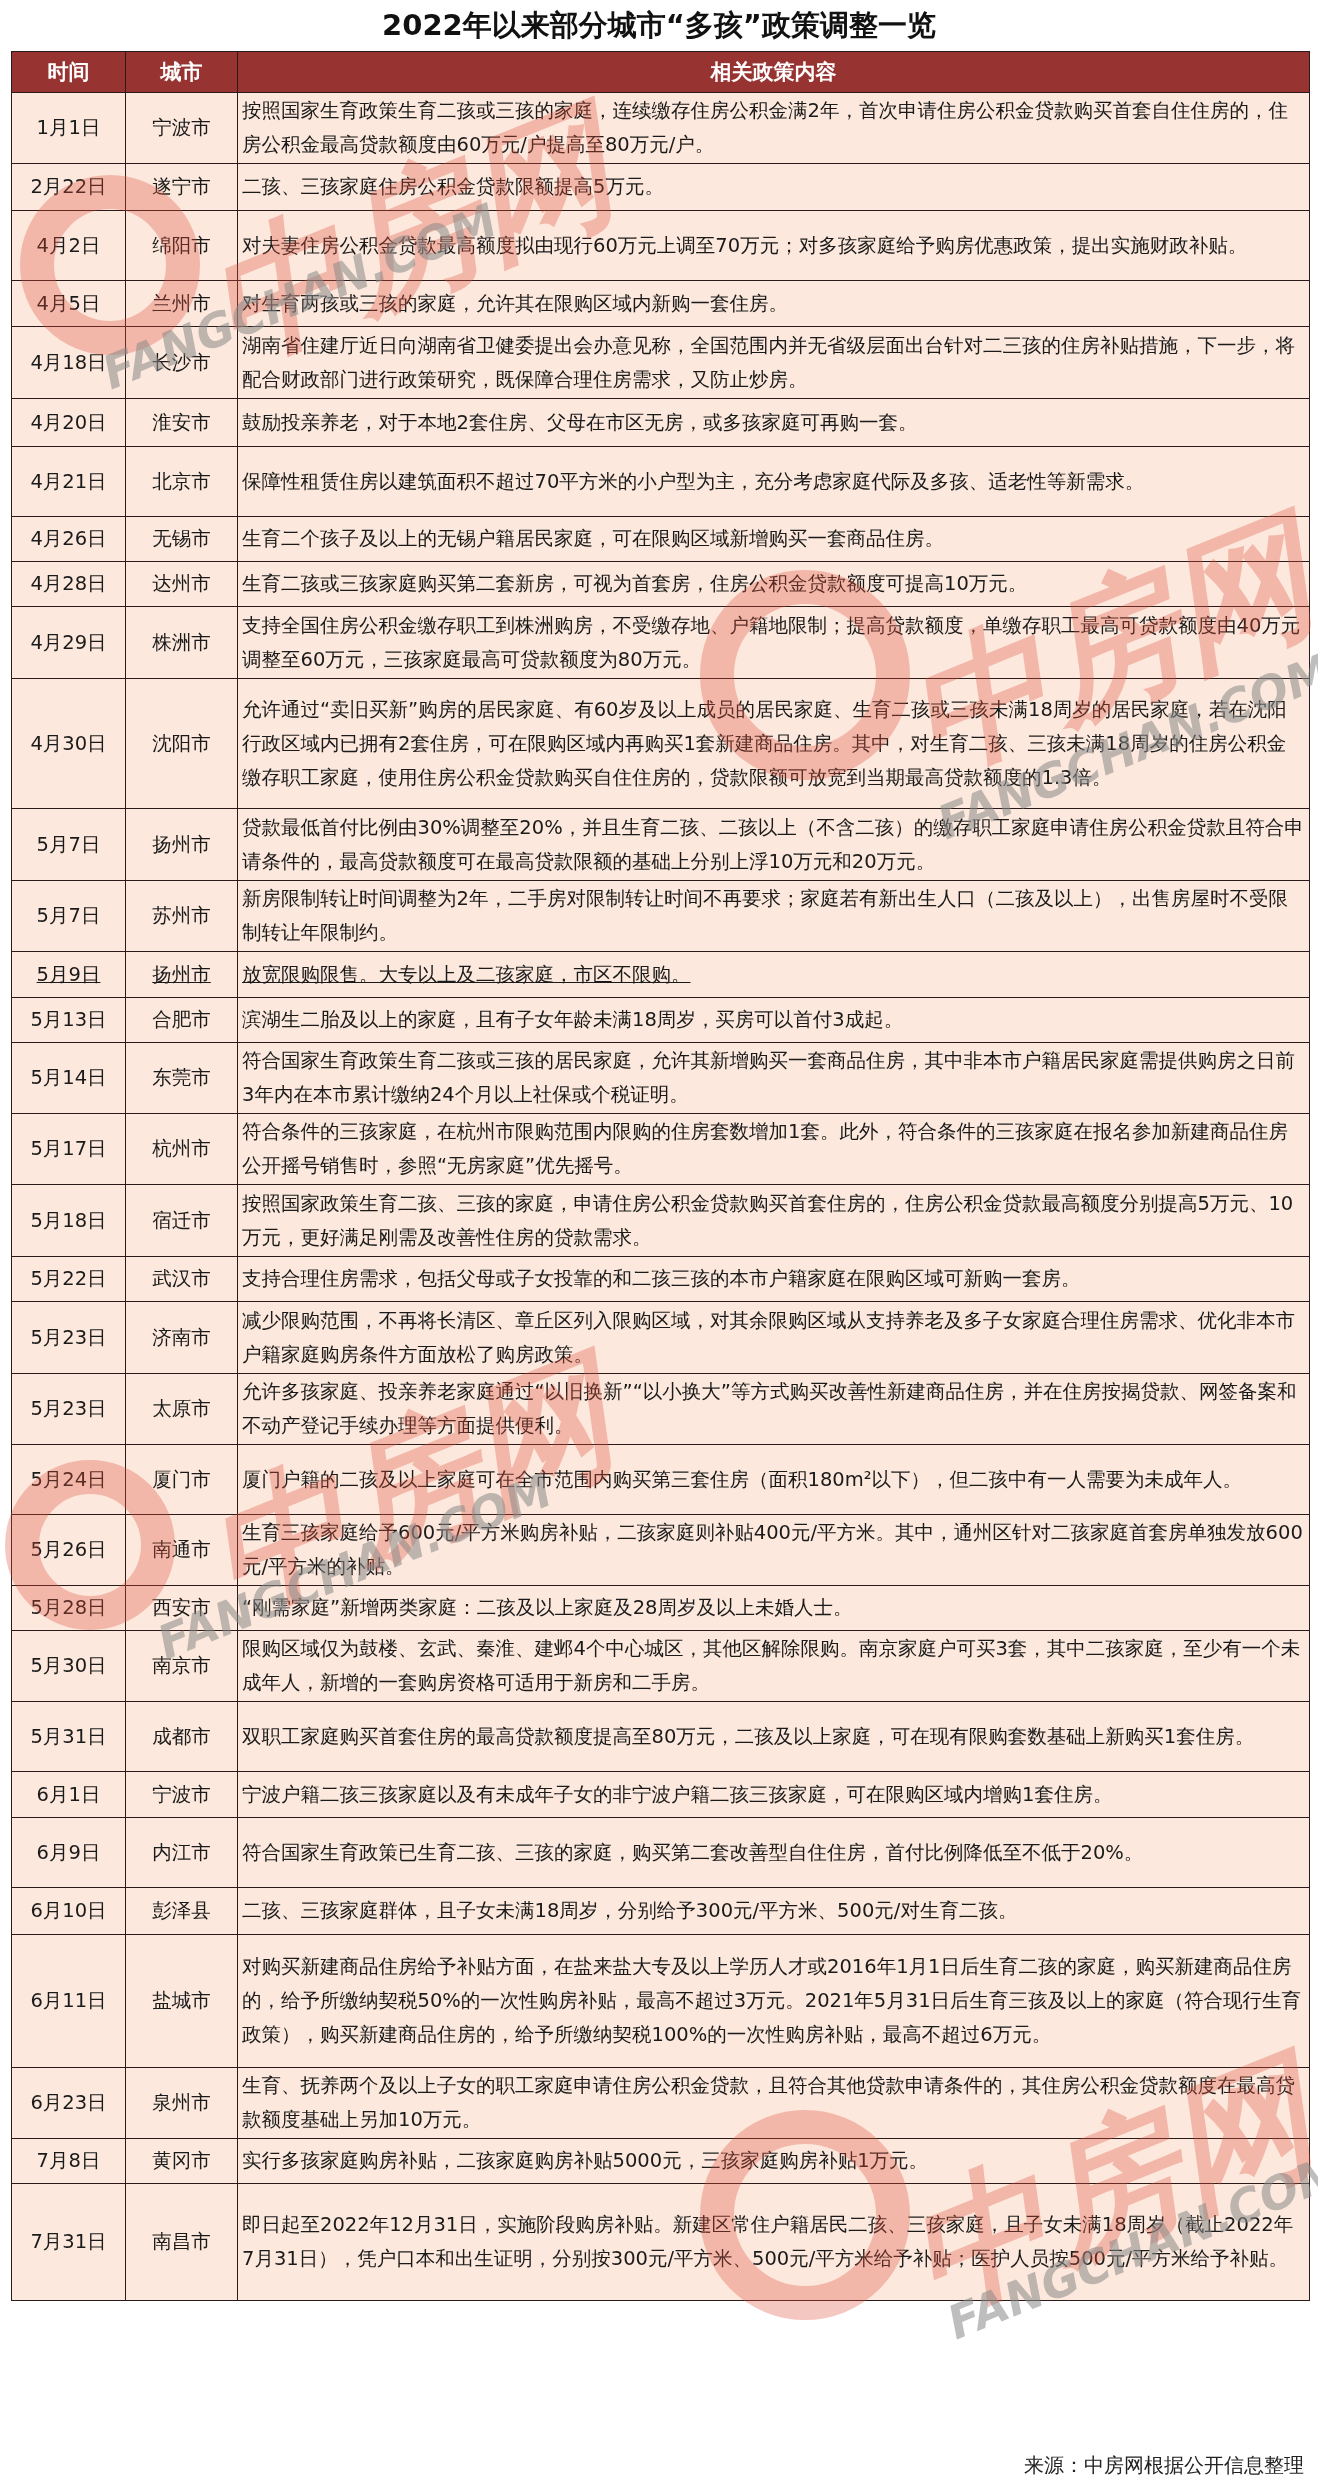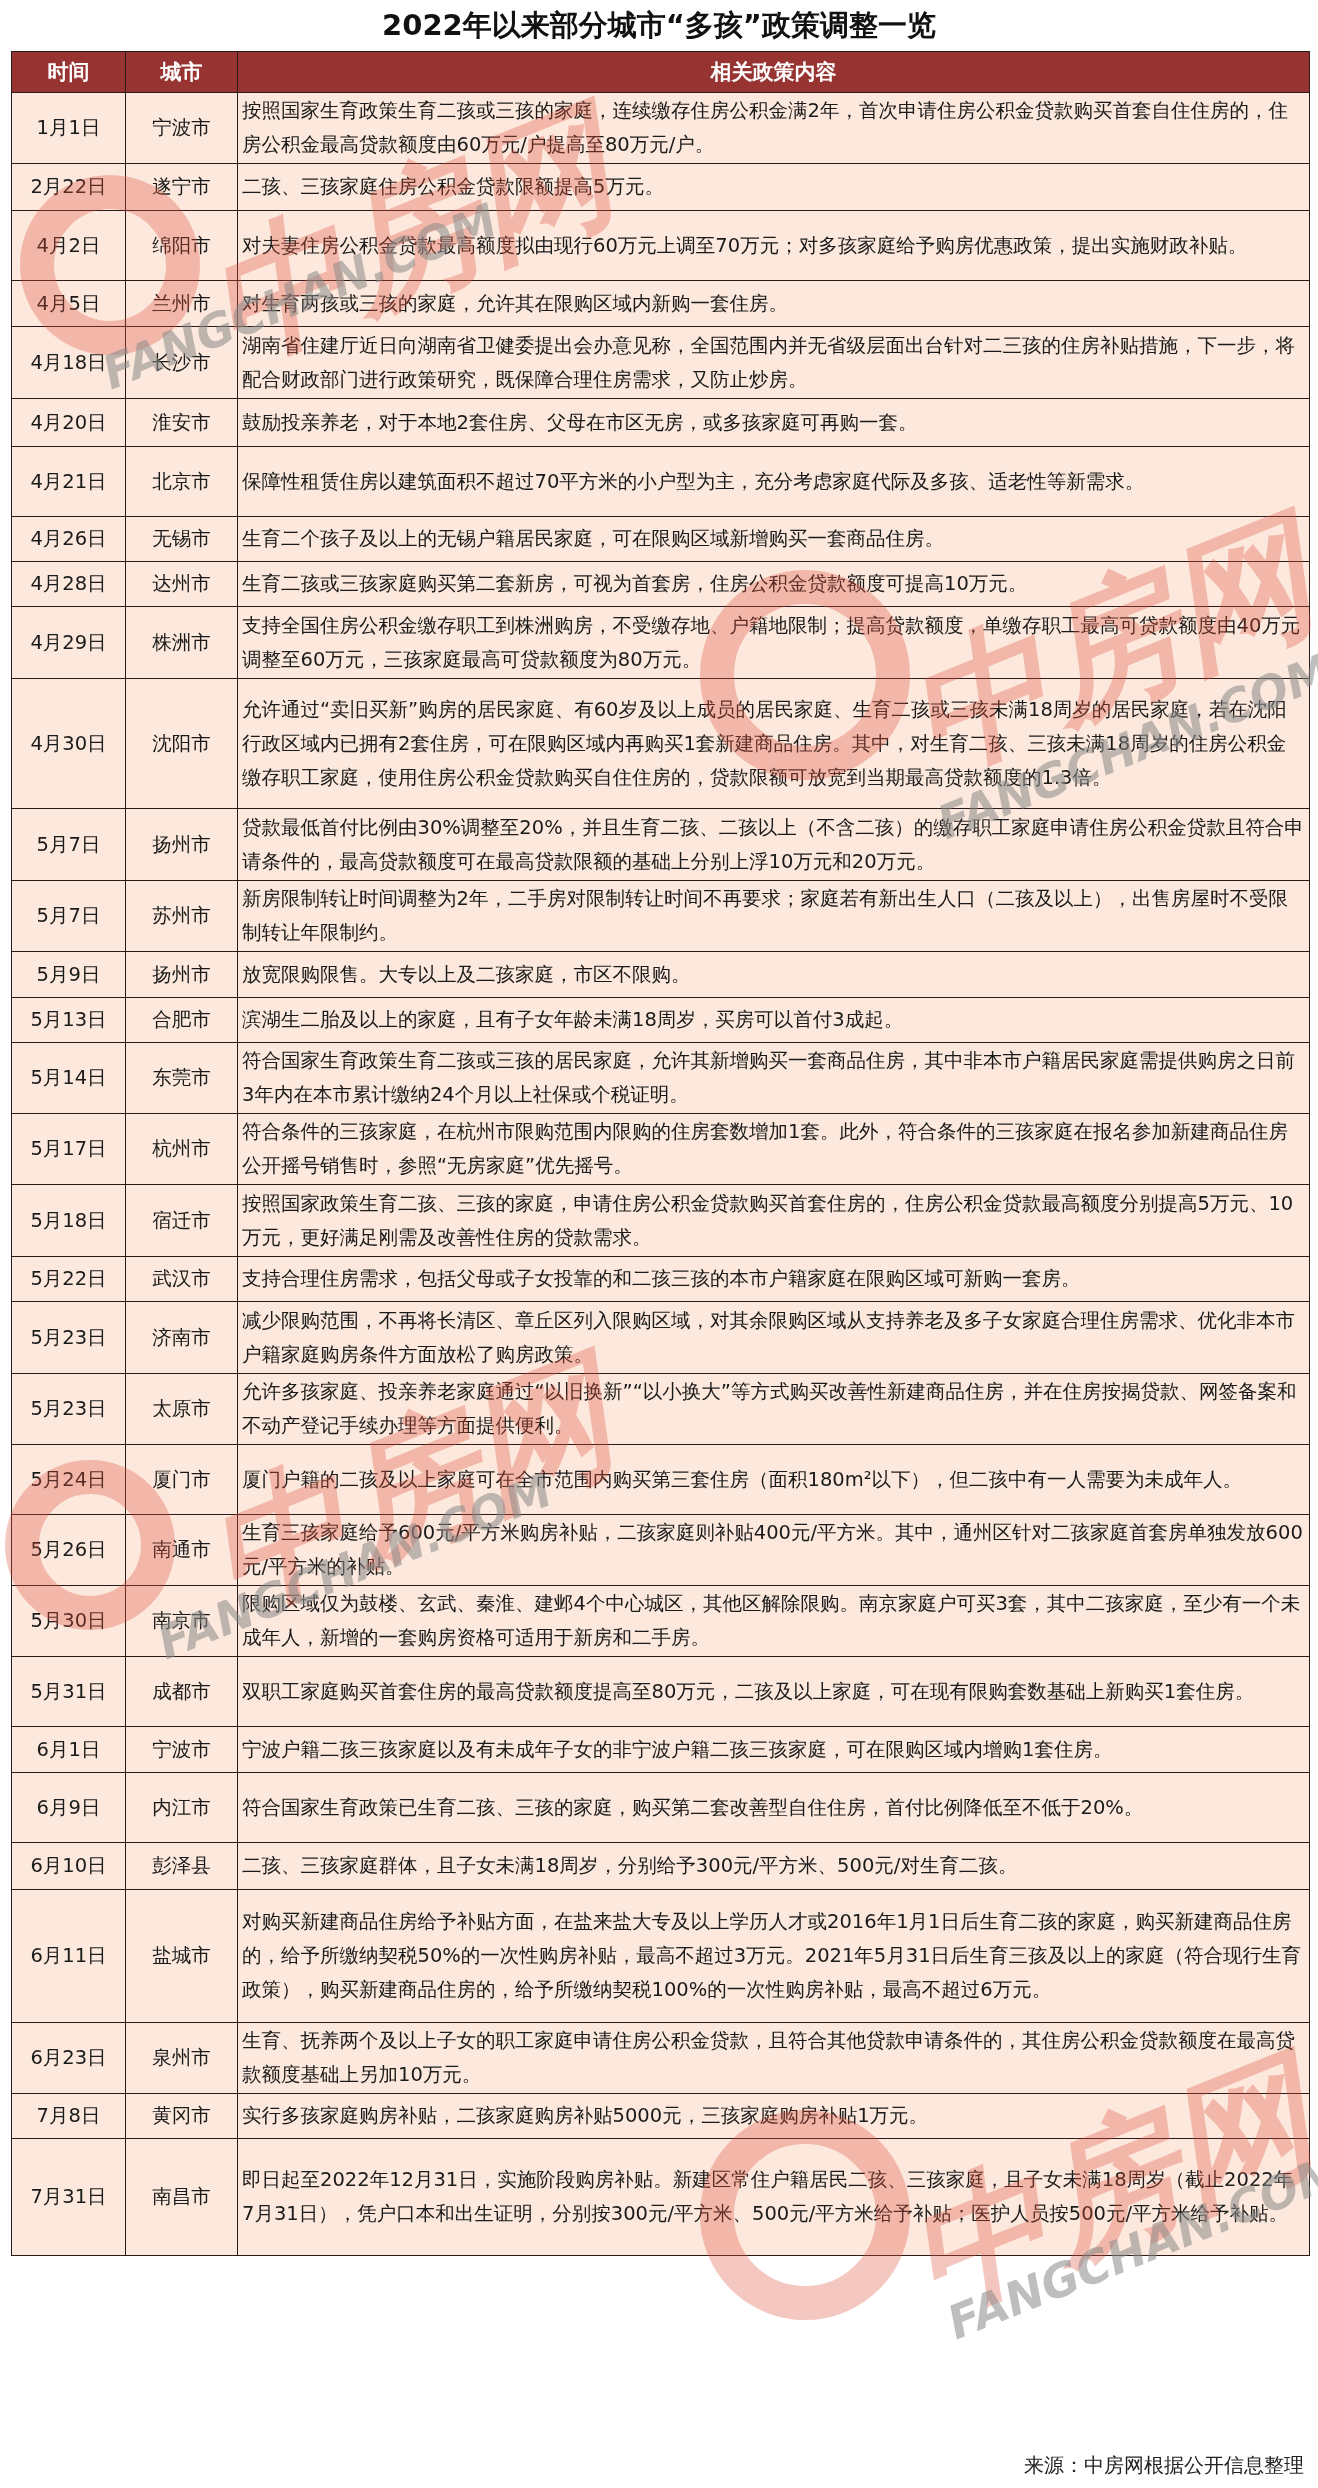--- a/index.html
+++ b/index.html
@@ -101,21 +101,21 @@
       <tr style="height: 72px;">
         <td class="c-date">5月7日</td>
         <td class="c-city">扬州市</td>
         <td class="c-text">贷款最低首付比例由30%调整至20%，并且生育二孩、二孩以上（不含二孩）的缴存职工家庭申请住房公积金贷款且符合申请条件的，最高贷款额度可在最高贷款限额的基础上分别上浮10万元和20万元。</td>
       </tr>
       <tr style="height: 70px;">
         <td class="c-date">5月7日</td>
         <td class="c-city">苏州市</td>
         <td class="c-text">新房限制转让时间调整为2年，二手房对限制转让时间不再要求；家庭若有新出生人口（二孩及以上），出售房屋时不受限制转让年限制约。</td>
       </tr>
-      <tr style="height: 46px;">
+      <tr style="height: 46px; text-decoration: underline;">
         <td class="c-date">5月9日</td>
         <td class="c-city">扬州市</td>
         <td class="c-text">放宽限购限售。大专以上及二孩家庭，市区不限购。</td>
       </tr>
       <tr style="height: 45px;">
         <td class="c-date">5月13日</td>
         <td class="c-city">合肥市</td>
         <td class="c-text">滨湖生二胎及以上的家庭，且有子女年龄未满18周岁，买房可以首付3成起。</td>
       </tr>
       <tr style="height: 70px;">
@@ -150,20 +150,25 @@
       </tr>
       <tr style="height: 70px;">
         <td class="c-date">5月24日</td>
         <td class="c-city">厦门市</td>
         <td class="c-text">厦门户籍的二孩及以上家庭可在全市范围内购买第三套住房（面积180m²以下），但二孩中有一人需要为未成年人。</td>
       </tr>
       <tr style="height: 70px;">
         <td class="c-date">5月26日</td>
         <td class="c-city">南通市</td>
         <td class="c-text">生育三孩家庭给予600元/平方米购房补贴，二孩家庭则补贴400元/平方米。其中，通州区针对二孩家庭首套房单独发放600元/平方米的补贴。</td>
+      </tr>
+      <tr style="height: 45px;">
+        <td class="c-date">5月28日</td>
+        <td class="c-city">西安市</td>
+        <td class="c-text">“刚需家庭”新增两类家庭：二孩及以上家庭及28周岁及以上未婚人士。</td>
       </tr>
       <tr style="height: 70px; margin-left: 24px;">
         <td class="c-date">5月30日</td>
         <td class="c-city">南京市</td>
         <td class="c-text">限购区域仅为鼓楼、玄武、秦淮、建邺4个中心城区，其他区解除限购。南京家庭户可买3套，其中二孩家庭，至少有一个未成年人，新增的一套购房资格可适用于新房和二手房。</td>
       </tr>
       <tr style="height: 70px;">
         <td class="c-date">5月31日</td>
         <td class="c-city">成都市</td>
         <td class="c-text">双职工家庭购买首套住房的最高贷款额度提高至80万元，二孩及以上家庭，可在现有限购套数基础上新购买1套住房。</td>

